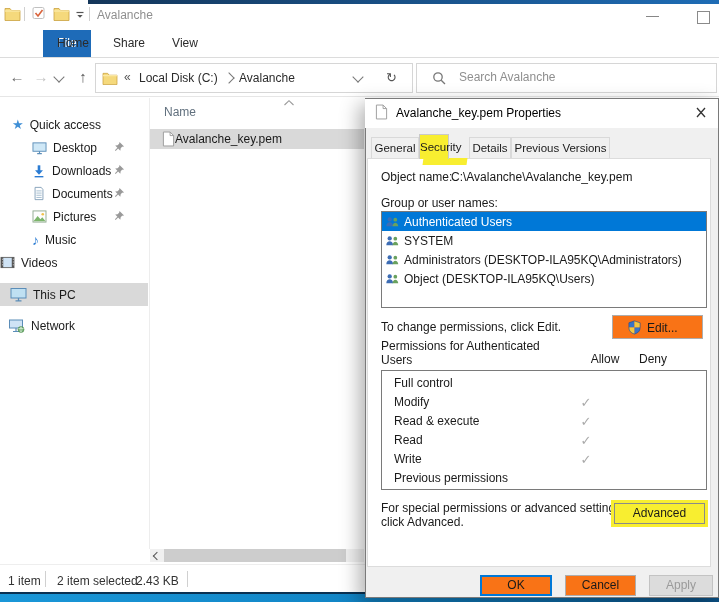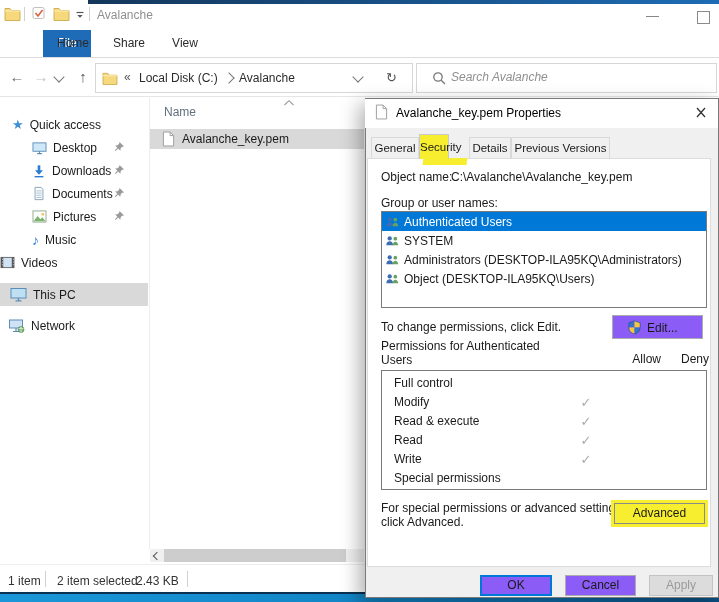--- a/index.html
+++ b/index.html
@@ -46,26 +46,26 @@
   .tab{box-sizing:border-box;border:1px solid #d9d9d9;border-bottom:none;background:#f0f0f0;
        text-align:center;font-size:11.5px;line-height:20px;height:21px;}
   .tab.active{background:#f8ee30;height:25px;line-height:24px;border-color:#c9c9c9;z-index:3;}
   .tabpage{left:367px;top:158px;width:344px;height:409px;background:#fff;border:1px solid #dcdcdc;box-sizing:border-box;}
   .listbox{border:1px solid #7a7a7a;background:#fff;box-sizing:border-box;}
   .grouprow{height:19px;display:flex;align-items:center;padding-left:3px;}
   .grouprow.sel{background:#0078d7;color:#fff;}
   .grouprow .gicon{margin-right:4px;flex:0 0 auto;}
   .permrow{height:19px;line-height:19px;padding-left:12px;}
   .chk{color:#a9a9a9;font-size:13px;text-align:center;}
-  .btn{box-sizing:border-box;background:#8b5cf6;border:1px solid #adadad;text-align:center;
+  .btn{box-sizing:border-box;background:#f97316;border:1px solid #adadad;text-align:center;
        font-size:12px;line-height:19px;}
   .btn.focused{border:2px solid #0078d7;line-height:17px;}
   .btn.disabled{background:#dcdcdc;border-color:#c3c3c3;color:#9a9a9a;}
   .btn.marker{background:#f8ee30;border:1px solid #8a8a8a;outline:3px solid #f8ee30;}
-  .colhead{text-align:right;margin-left:36px;}
+  .colhead{text-align:center;}
   svg{display:block;}
 </style>
 </head>
 <body>
 
 <div class="screen noselect">
 
   <div class="abs topstrip"></div>
 
   <span class="abs" style="left:4px;top:6px">
@@ -125,21 +125,21 @@
   <div class="abs box" style="left:372px;top:63px;width:40px;height:28px;border-left:none">
     <span class="abs" style="left:14px;top:6px;color:#555;font-size:13px">↻</span>
   </div>
   <div class="abs box" style="left:416px;top:63px;width:299px;height:28px">
     <span class="abs" style="left:14px;top:6px">
       <svg width="16" height="16" viewBox="0 0 16 16">
           <circle cx="7" cy="7" r="4.2" fill="none" stroke="#777" stroke-width="1.3"></circle>
           <path d="M10.2 10.2L14 14" stroke="#777" stroke-width="1.3"></path>
         </svg>
     </span>
-    <input class="abs search-input" style="left: 32px; top: 5px; font-style: italic;" placeholder="Search Avalanche">
+    <input class="abs search-input" style="left: 40px; top: 5px;" placeholder="Search Avalanche">
   </div>
   <div class="abs hline" style="left:0;top:96px;width:719px;background:#e6e6e6"></div>
 
   <div class="abs" style="left:0;top:113px;width:148px">
     <div class="siderow" style="padding-left:12px">
       <span style="color:#3f8fd6;font-size:13px">★</span>
       <span class="lbl">Quick access</span>
     </div>
     <div class="siderow" style="padding-left:32px;position:relative">
       <span>
@@ -246,21 +246,21 @@
   </span>
   <span class="abs colhdr" style="left:164px;top:105px">Name</span>
 
   <div class="abs filerow" style="left:150px;top:129px;width:214px;height:20px">
     <span style="margin-left:12px">
       <svg width="13" height="16" viewBox="0 0 14 17">
           <path d="M1.5 1h7.2l3.8 3.8V16H1.5z" fill="#fff" stroke="#9a9a9a"></path>
           <path d="M8.7 1v3.8h3.8" fill="none" stroke="#9a9a9a"></path>
         </svg>
     </span>
-    <span style="margin-left:7px">Avalanche_key.pem</span>
+    <span style="margin-left:0">Avalanche_key.pem</span>
   </div>
 
   <div class="abs scroll-track" style="left:150px;top:549px;width:214px;height:13px">
     <div class="abs scroll-arrow" style="left:0;top:0;width:14px;height:13px">
       <span class="chev" style="transform:rotate(135deg);width:5px;height:5px;border-color:#555;display:inline-block;margin-top:3px"></span>
     </div>
     <div class="abs scroll-thumb" style="left:14px;top:0;width:182px;height:13px"></div>
   </div>
 
   <div class="abs hline" style="left:0;top:564px;width:365px;background:#eee"></div>
@@ -387,21 +387,21 @@
     </div>
     <div class="permrow" style="position:relative">
       <span>Read</span>
       <span class="abs chk" style="left:192px;top:0;width:24px">✓</span>
     </div>
     <div class="permrow" style="position:relative">
       <span>Write</span>
       <span class="abs chk" style="left:192px;top:0;width:24px">✓</span>
     </div>
     <div class="permrow" style="position:relative">
-      <span>Special permissions</span>
+      <span>Previous permissions</span>
       <span class="abs chk" style="left:192px;top:0;width:24px"></span>
     </div>
   </div>
 
   <span class="abs" style="left:381px;top:501px">For special permissions or advanced settings,</span>
   <span class="abs" style="left:381px;top:515px">click Advanced.</span>
   <div class="abs btn marker" style="left:614px;top:503px;width:91px;height:21px">Advanced</div>
 
   <div class="abs btn focused" style="left:480px;top:575px;width:72px;height:21px">OK</div>
   <div class="abs btn" style="left:565px;top:575px;width:71px;height:21px">Cancel</div>

